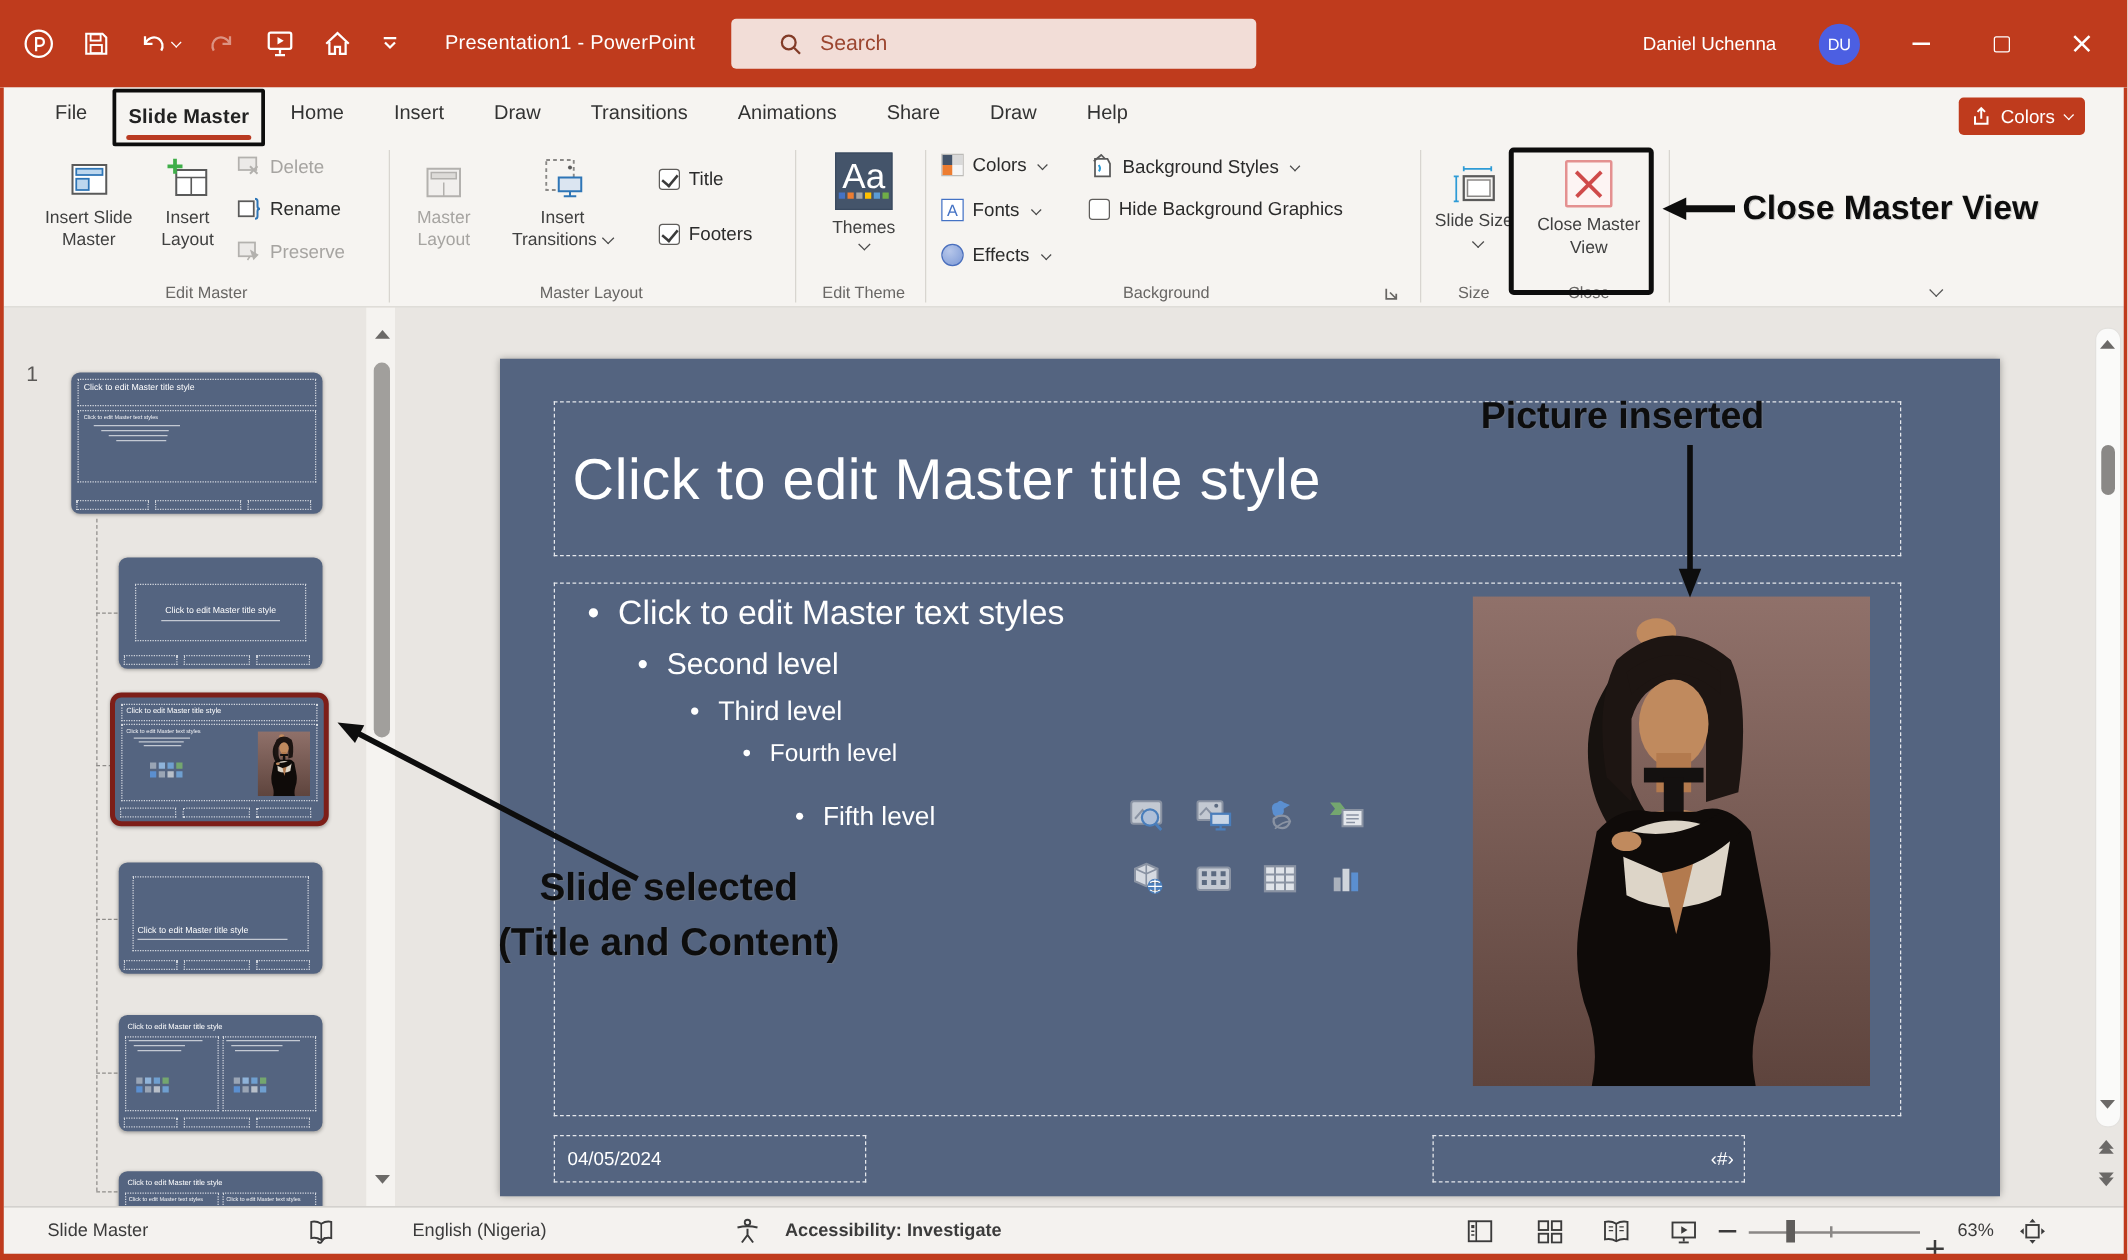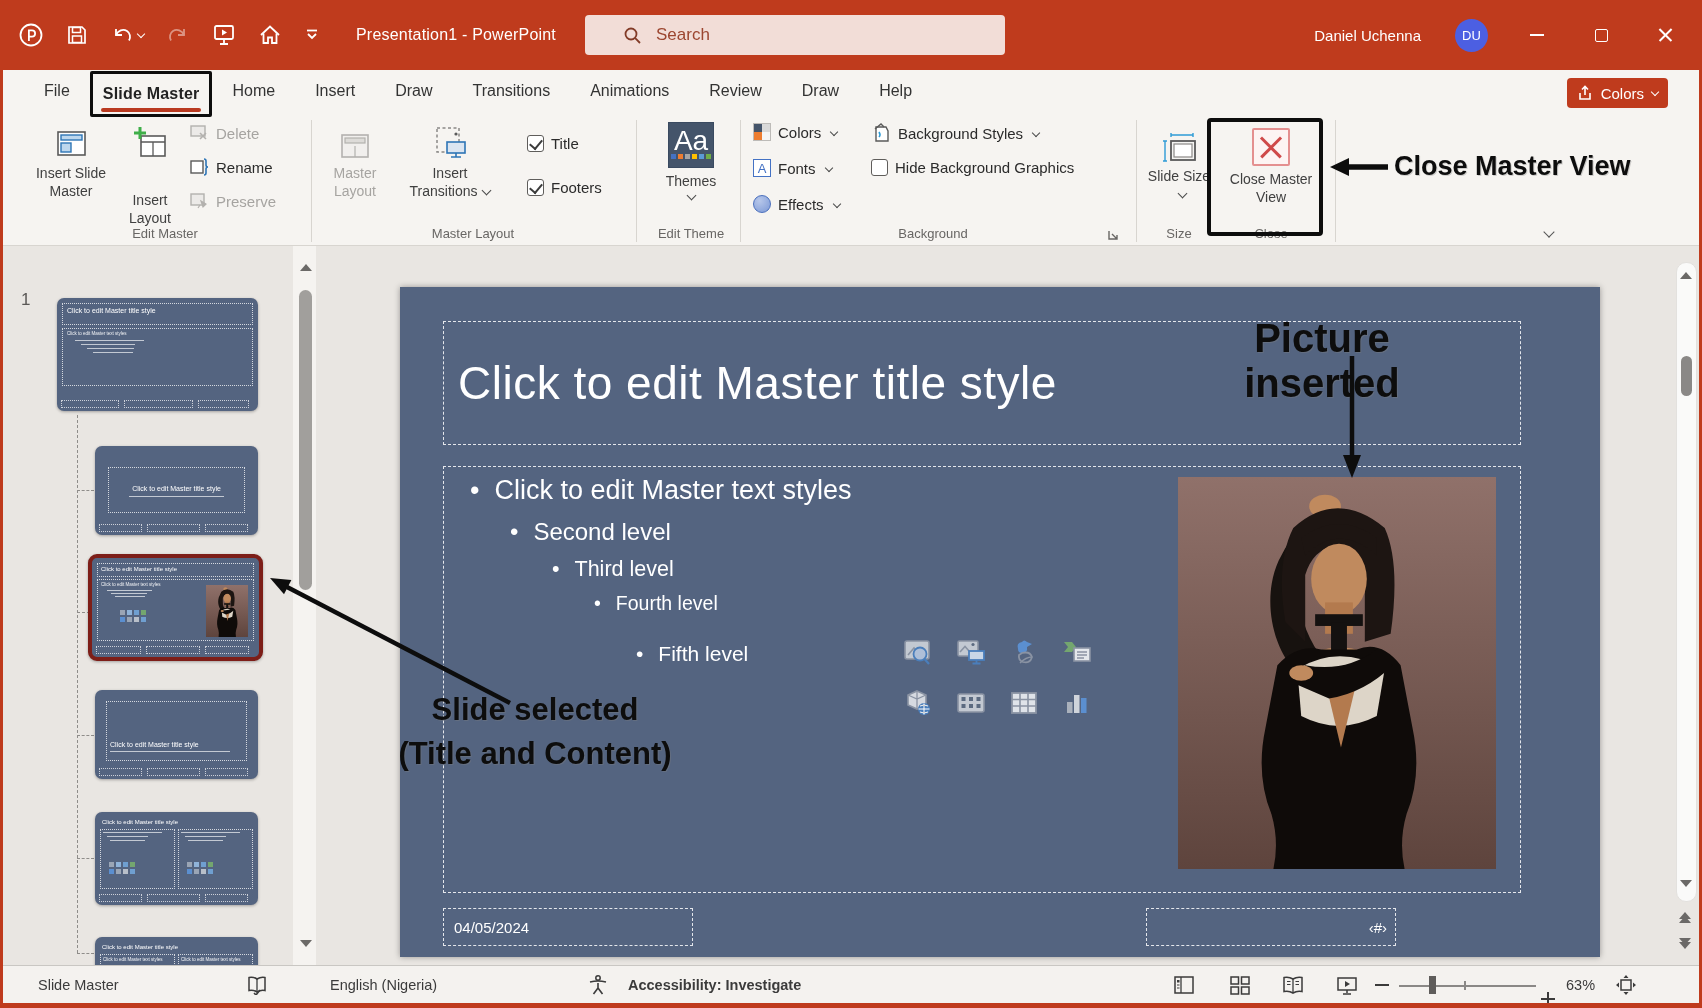--- a/index.html
+++ b/index.html
@@ -207,21 +207,21 @@
       <div class="tab">File</div>
       <div class="tab-active-wrap">
         <span class="tab-active">Slide Master</span>
         <span class="tab-underline"></span>
       </div>
       <div class="tab">Home</div>
       <div class="tab">Insert</div>
       <div class="tab">Draw</div>
       <div class="tab">Transitions</div>
       <div class="tab">Animations</div>
-      <div class="tab">Review</div>
+      <div class="tab">Share</div>
       <div class="tab">Draw</div>
       <div class="tab">Help</div>
     </div>
     <div class="sharebtn">
       <svg width="16" height="16" viewBox="0 0 16 16">
           <path d="M8 10 L8 2 M5 4.5 L8 1.5 L11 4.5" fill="none" stroke="#fff" stroke-width="1.6"></path>
           <path d="M3 8 V14 H13 V8" fill="none" stroke="#fff" stroke-width="1.6"></path>
         </svg>
       <span>Colors</span>
       <span class="share-chev"></span>
@@ -233,21 +233,21 @@
     <div class="bigbtn" style="left:22px; top:8px; width:92px;">
       <span class="bicon">
         <svg width="34" height="32" viewBox="0 0 34 32">
             <rect x="4" y="4" width="27" height="23" fill="#fff" stroke="#5a5a5a" stroke-width="1.6"></rect>
             <rect x="7" y="7" width="21" height="5" fill="#bdd7ee" stroke="#2e75b6" stroke-width="1.4"></rect>
             <rect x="7" y="15" width="10" height="9" fill="#bdd7ee" stroke="#2e75b6" stroke-width="1.4"></rect>
           </svg>
       </span>
       <span class="lbl">Insert Slide Master</span>
     </div>
-    <div class="bigbtn" style="left:118px; top:8px; width:58px;gap:27px;">
+    <div class="bigbtn" style="left:118px; top:8px; width:58px;">
       <span class="bicon">
         <svg width="34" height="34" viewBox="0 0 34 34">
             <rect x="8" y="10" width="24" height="20" fill="#fff" stroke="#5a5a5a" stroke-width="1.6"></rect>
             <path d="M8 16 H32 M20 16 V30" stroke="#5a5a5a" stroke-width="1.3"></path>
             <path d="M7 1 V13 M1 7 H13" stroke="#3fae49" stroke-width="3"></path>
           </svg>
       </span>
       <span class="lbl">Insert Layout</span>
     </div>
     <div class="smallbtn disabled" style="left:186px; top:12px;">
@@ -649,21 +649,21 @@
       </svg>
 
     <div class="ph" style="left:43px; top:621px; width:250px; height:38px; display:flex; align-items:center; padding-left:10px;">
       <span class="slide-footer-text">04/05/2024</span>
     </div>
     <div class="ph" style="left:746px; top:621px; width:250px; height:38px; display:flex; align-items:center; justify-content:flex-end; padding-right:8px;">
       <span class="slide-footer-text">‹#›</span>
     </div>
   </div>
 
-  <div class="anno-text" style="left:1172px; top:316px; width:300px; text-align:center; font-size:40px;">Picture inserted</div>
+  <div class="anno-text" style="left:1148px; top:316px; width:300px; text-align:center; font-size:30px;">Picture inserted</div>
   <svg class="abs" style="left:1340px; top:356px;" width="24" height="124">
       <line x1="12" y1="0" x2="12" y2="102" stroke="#0d0d0d" stroke-width="4.5"></line>
       <polygon points="12,122 3,99 21,99" fill="#0d0d0d"></polygon>
     </svg>
 
   <svg class="abs" style="left:260px; top:568px;" width="252" height="140">
       <line x1="250" y1="135" x2="27" y2="19" stroke="#0d0d0d" stroke-width="4.5"></line>
       <polygon points="10,10 31.4,12.1 24,26.3" fill="#0d0d0d"></polygon>
     </svg>
   <div class="anno-text" style="left:340px; top:692px; width:390px; text-align:center; font-size:31px;">Slide selected</div>

